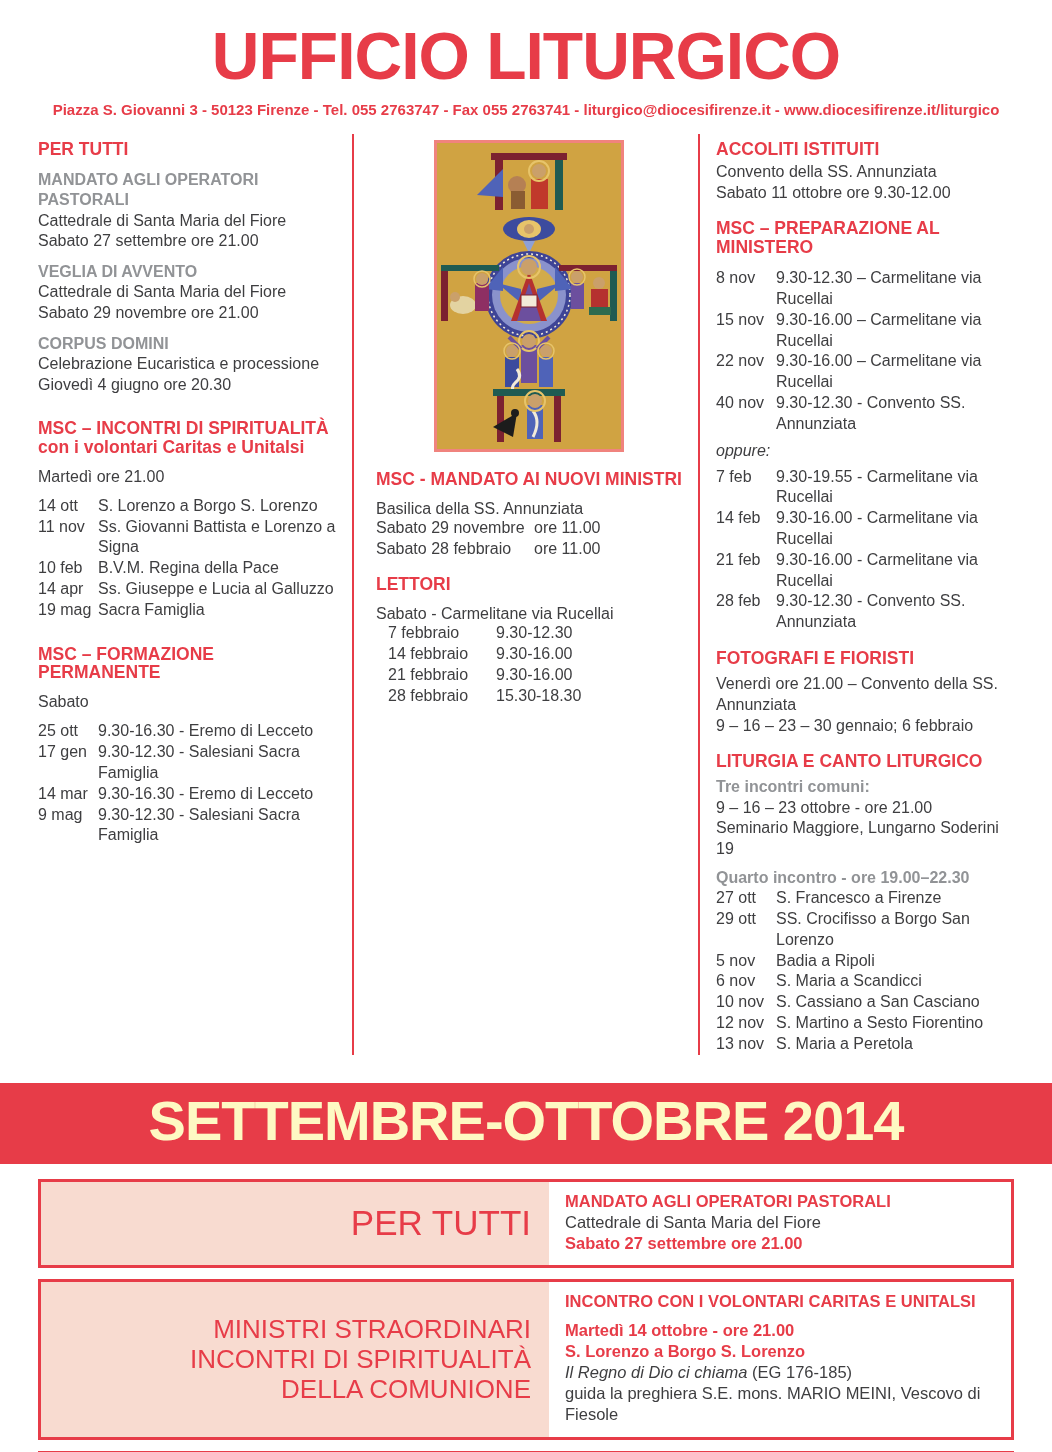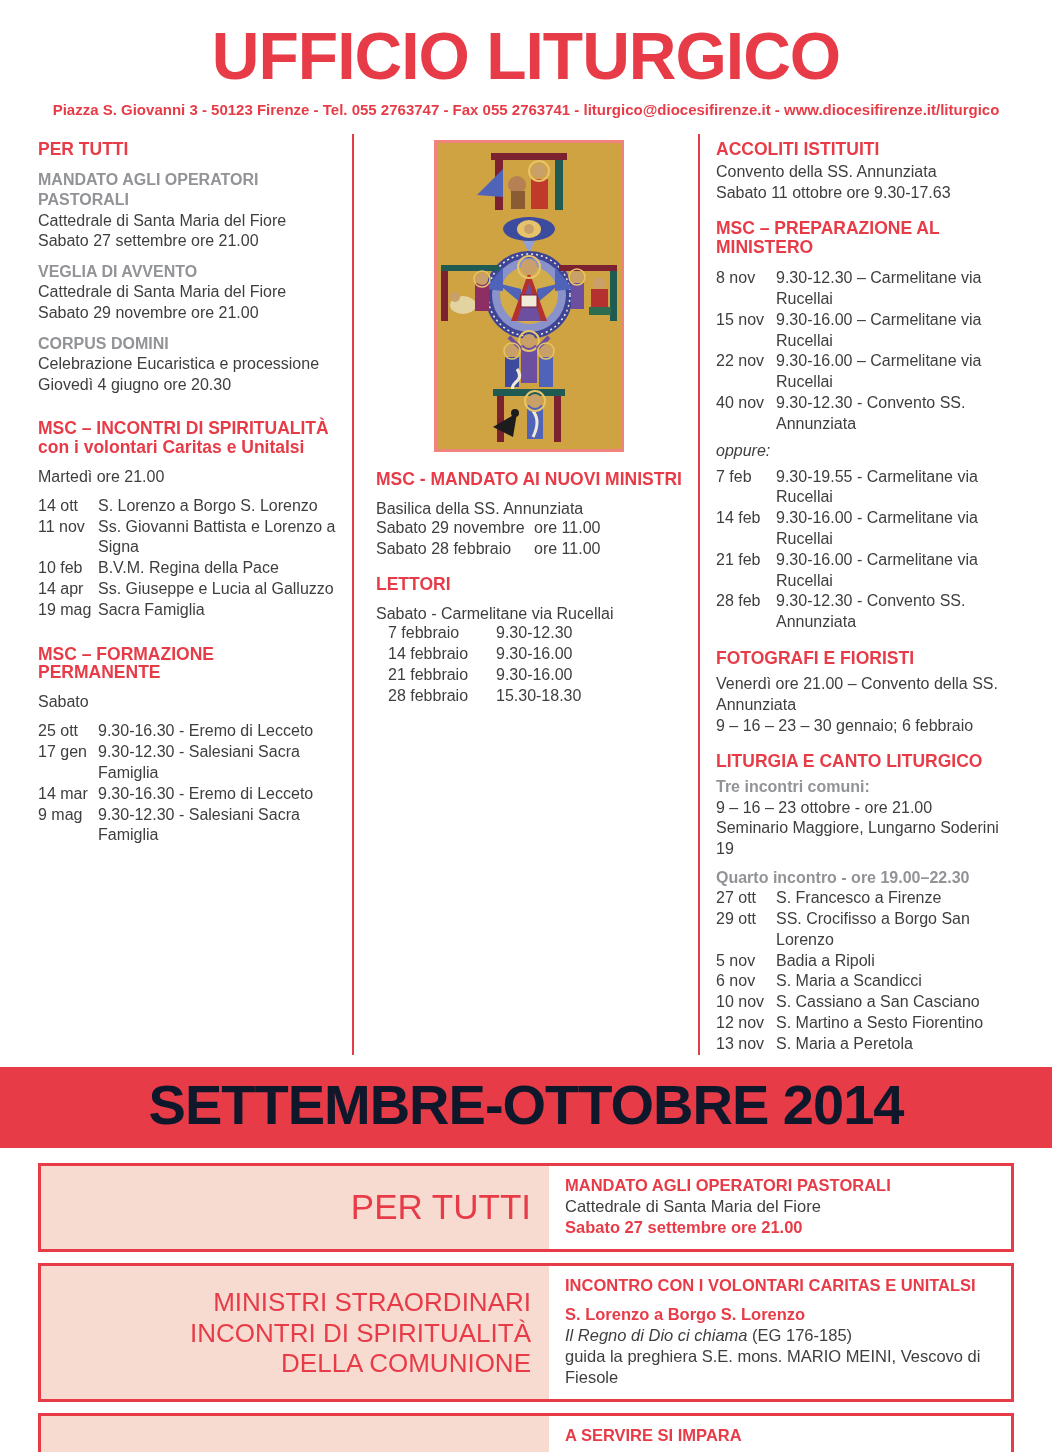--- a/index.html
+++ b/index.html
@@ -29,22 +29,22 @@
   .drow .d{ flex:none; }
   .list-sm .d{ width:60px; }
   .list-md .d{ width:108px;margin-left:12px; }
   .list-lg .d{ width:158px; }
   .oppure{ font-style:italic; font-size:16px; margin:7px 0; }
   .mt24{ margin-top:24px; } .mt16{ margin-top:16px; }
   
   .icon-wrap{ width:190px; height:312px; margin:2px auto 18px; border:3px solid #f0837e;
               background:var(--gold); }
   
-  .banner{ background:var(--red); color:#0f172a; text-align:center; font-weight:bold;
-           font-size:56px; letter-spacing:-1px; margin-top:12px; padding:5px 0 11px; }
+  .banner{ background:var(--red); color:#fef9c3; text-align:center; font-weight:bold;
+           font-size:56px; letter-spacing:-1px; margin-top:28px; padding:5px 0 11px; }
   
   .rows{ margin:15px 38px 0; }
   .prow{ display:flex; border:3px solid var(--red); margin-bottom:11px; }
   .plabel{ width:508px; flex:none; background:var(--pink); color:var(--red);
            display:flex; flex-direction:column; justify-content:center; align-items:flex-end;
            text-align:right; padding:10px 18px 10px 8px; line-height:1.16; }
   .fs35{ font-size:35px; } .fs30{ font-size:26px; }
   .pcontent{ flex:1; padding:9px 6px 11px 16px; font-size:16.5px; line-height:1.28; }
   .h-red{ color:var(--red); font-weight:bold; }
   .gap{ height:8px; }
@@ -244,21 +244,21 @@
             <span>15.30-18.30</span>
           </div>
       </div>
     </div>
   </div>
 
   <div class="col-right">
     <div>
       <div class="sec-title" style="margin-bottom:3px">ACCOLITI ISTITUITI</div>
       <div class="drow">Convento della SS. Annunziata</div>
-      <div class="drow">Sabato 11 ottobre ore 9.30-17.63</div>
+      <div class="drow">Sabato 11 ottobre ore 9.30-12.00</div>
     </div>
 
     <div class="mt16">
       <div class="sec-title">MSC – PREPARAZIONE AL MINISTERO</div>
       <div class="list-sm">
         <div class="drow">
             <span class="d">8 nov</span>
             <span>9.30-12.30 – Carmelitane via Rucellai</span>
           </div>
         <div class="drow">
@@ -358,20 +358,21 @@
 
   <div class="prow" style="min-height:118px">
     <div class="plabel fs30">
       <div>MINISTRI STRAORDINARI</div>
       <div>INCONTRI DI SPIRITUALITÀ</div>
       <div>DELLA COMUNIONE</div>
     </div>
     <div class="pcontent">
       <div class="h-red">INCONTRO CON I VOLONTARI CARITAS E UNITALSI</div>
       <div class="gap"></div>
+      <div class="h-red">Martedì 14 ottobre - ore 21.00</div>
       <div class="h-red">S. Lorenzo a Borgo S. Lorenzo</div>
       <div><span class="it">Il Regno di Dio ci chiama</span><span style="white-space:pre"> (EG 176-185)</span></div>
       <div>guida la preghiera S.E. mons. MARIO MEINI, Vescovo di Fiesole</div>
     </div>
   </div>
 
   <div class="prow" style="min-height:212px">
     <div class="plabel fs30">
       
       

